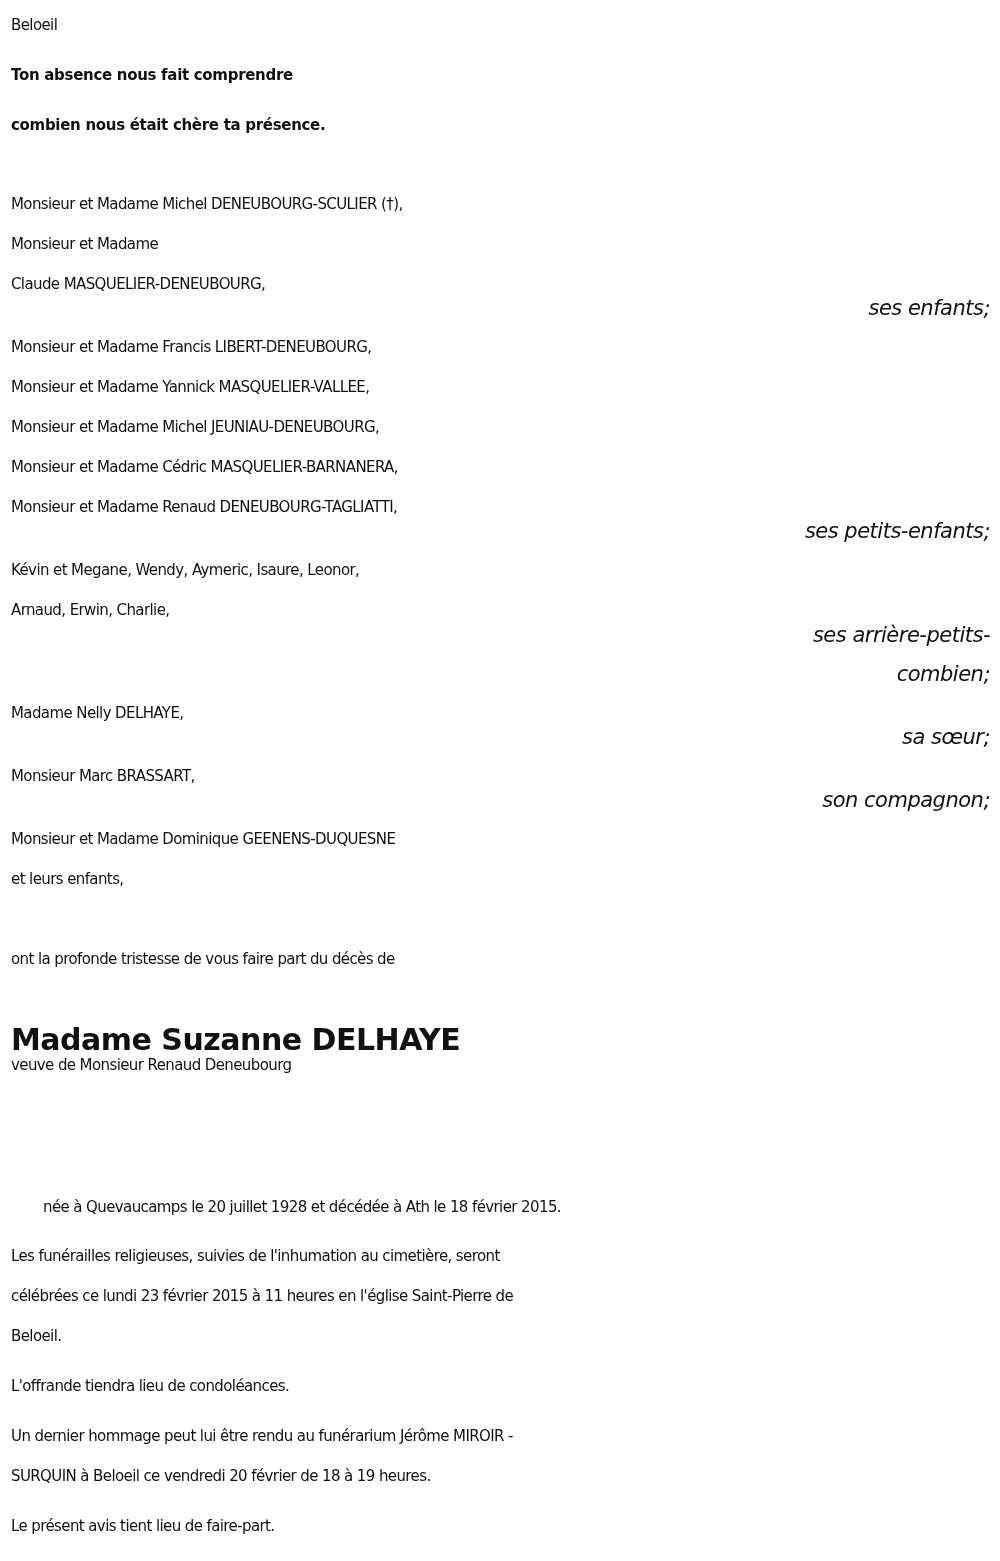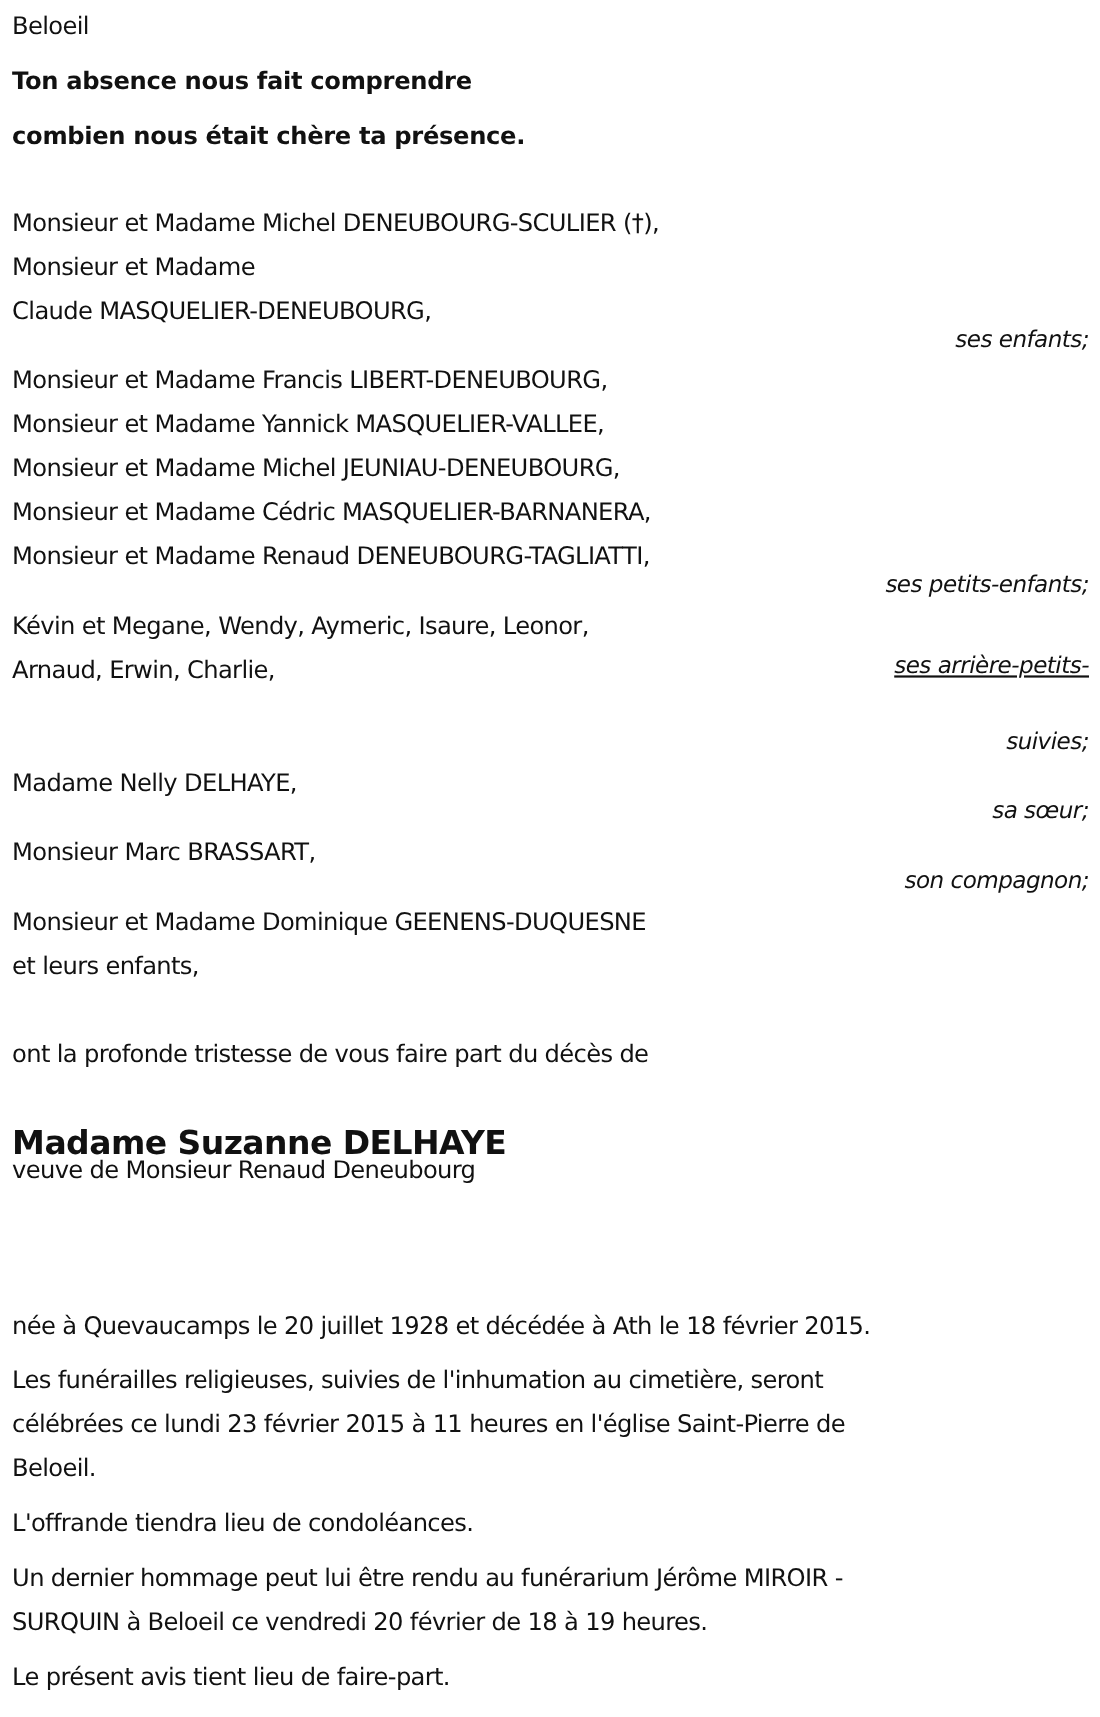--- a/index.html
+++ b/index.html
@@ -3,21 +3,21 @@
 <meta charset="utf-8">
 <style>
   html, body { margin: 0; padding: 0; background: #ffffff; }
   body {
     width: 1000px; height: 1561px; position: relative; overflow: hidden;
     font-family: "DejaVu Sans", "Liberation Sans", sans-serif;
     color: #111111;
   }
   .line {
     position: absolute; left: 11px; white-space: nowrap;
-    font-size: 22px; line-height: 30px; letter-spacing: -0.6px;
+    font-size: 15px; line-height: 30px; letter-spacing: -0.6px;
     transform-origin: left top;
   }
   .bold { font-weight: bold; letter-spacing: -0.3px; }
   .role {
     position: absolute; right: 10px; white-space: nowrap; text-align: right;
     font-style: italic; font-size: 21px; line-height: 28px; letter-spacing: -0.5px;
   }
   .big { font-size: 30px; line-height: 44px; font-weight: bold; letter-spacing: -0.5px; }
 </style>
 </head>
@@ -36,37 +36,37 @@
 
   <div class="line" style="top:332px;text-align:center;">Monsieur et Madame Francis LIBERT-DENEUBOURG,</div>
   <div class="line" style="top:372px;">Monsieur et Madame Yannick MASQUELIER-VALLEE,</div>
   <div class="line" style="top:412px;">Monsieur et Madame Michel JEUNIAU-DENEUBOURG,</div>
   <div class="line" style="top:452px;">Monsieur et Madame Cédric MASQUELIER-BARNANERA,</div>
   <div class="line" style="top:492px;">Monsieur et Madame Renaud DENEUBOURG-TAGLIATTI,</div>
   <div class="role" style="top:517px;">ses petits-enfants;</div>
 
   <div class="line" style="top:555px;">Kévin et Megane, Wendy, Aymeric, Isaure, Leonor,</div>
   <div class="line" style="top:595px;">Arnaud, Erwin, Charlie,</div>
-  <div class="role" style="top:591px;text-decoration:underline;">ses arrière-petits-</div>
-  <div class="role" style="top:660px;">suivies;</div>
+  <div class="role" style="top:621px;">ses arrière-petits-</div>
+  <div class="role" style="top:660px;">combien;</div>
 
   <div class="line" style="top:698px;">Madame Nelly DELHAYE,</div>
   <div class="role" style="top:723px;">sa sœur;</div>
 
   <div class="line" style="top:761px;">Monsieur Marc BRASSART,</div>
   <div class="role" style="top:786px;">son compagnon;</div>
 
   <div class="line" style="top:824px;">Monsieur et Madame Dominique GEENENS-DUQUESNE</div>
   <div class="line" style="top:864px;">et leurs enfants,</div>
 
   <div class="line" style="top:944px;">ont la profonde tristesse de vous faire part du décès de</div>
   <div class="line big" style="top:1018px;">Madame Suzanne DELHAYE</div>
   <div class="line" style="top:1050px;">veuve de Monsieur Renaud Deneubourg</div>
 
-  <div class="line" style="top:1192px;">née à Quevaucamps le 20 juillet 1928 et décédée à Ath le 18 février 2015.</div>
+  <div class="line" style="top:1192px;margin-left:32px;">née à Quevaucamps le 20 juillet 1928 et décédée à Ath le 18 février 2015.</div>
 
   <div class="line" style="top:1241px;">Les funérailles religieuses, suivies de l'inhumation au cimetière, seront</div>
   <div class="line" style="top:1281px;">célébrées ce lundi 23 février 2015 à 11 heures en l'église Saint-Pierre de</div>
   <div class="line" style="top:1321px;">Beloeil.</div>
 
   <div class="line" style="top:1371px;">L'offrande tiendra lieu de condoléances.</div>
 
   <div class="line" style="top:1421px;">Un dernier hommage peut lui être rendu au funérarium Jérôme MIROIR -</div>
   <div class="line" style="top:1461px;">SURQUIN à Beloeil ce vendredi 20 février de 18 à 19 heures.</div>
 

